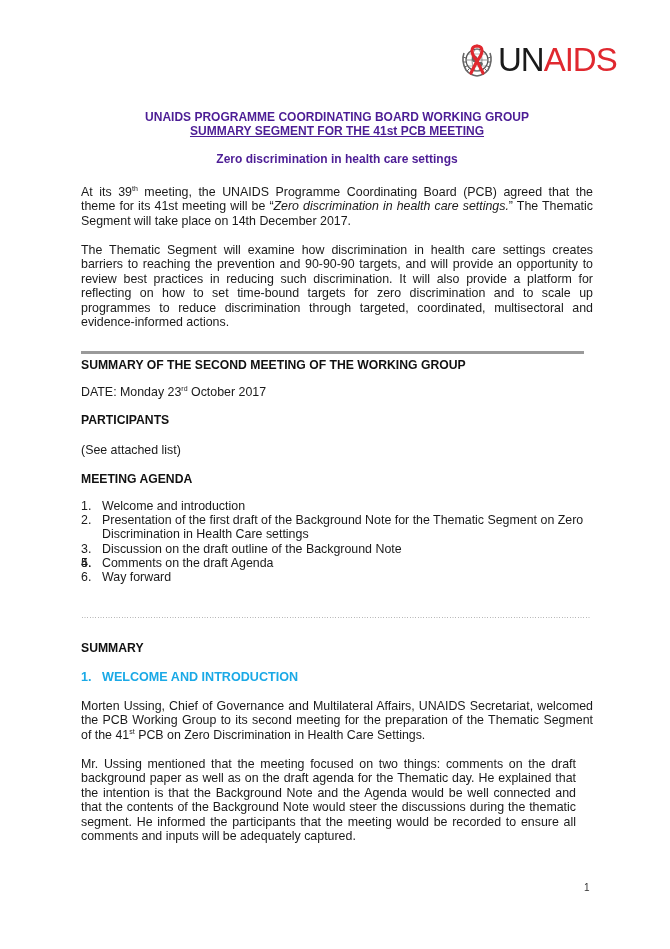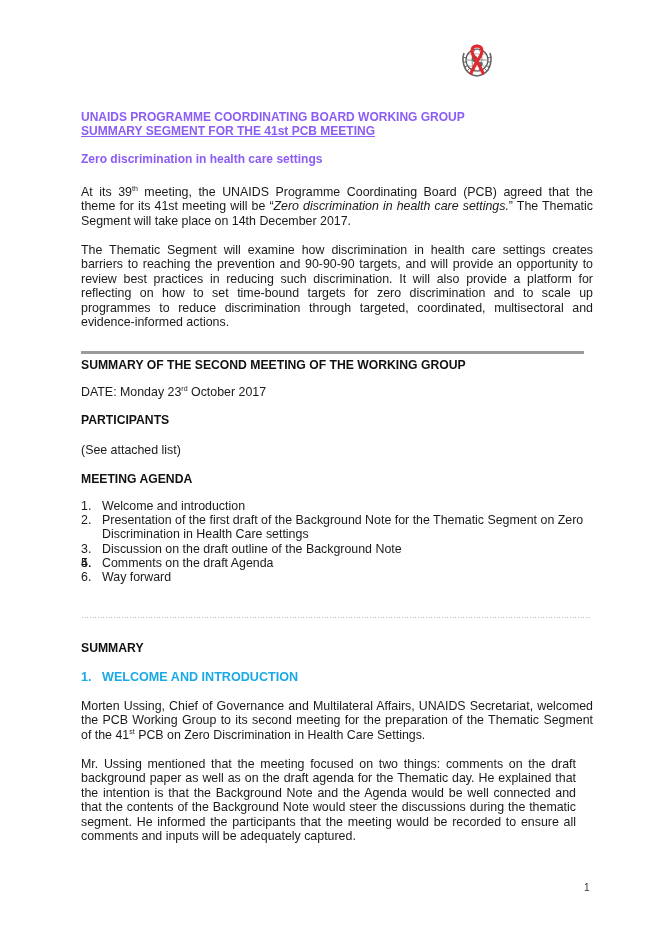--- a/index.html
+++ b/index.html
@@ -47,21 +47,22 @@
       left: 81px;
       top: 0;
       width: 512px;
       font-size: 12.4px;
       line-height: 14.4px;
     }
     .center-heading {
       position: absolute;
       left: 0;
       width: 512px;
-      color: #8b5cf6;
+      text-align: center;
+      color: #4c1d95;
       font-weight: bold;
       font-size: 12px;
       line-height: 14.5px;
     }
     .u { text-decoration: underline; }
     .para {
       position: absolute;
       left: 0;
       width: 512px;
       text-align: justify;
@@ -164,20 +165,21 @@
 
         <path d="M6 12 q-3 8 2 17 q4 5 11 6" fill="none" stroke="#666" stroke-width="1.6"></path>
         <path d="M32 12 q3 8 -2 17 q-4 5 -11 6" fill="none" stroke="#666" stroke-width="1.6"></path>
         <path d="M5 16 l3 1 M5 21 l3 0 M6 26 l3 -1 M9 30 l2 -2" stroke="#666" stroke-width="1"></path>
         <path d="M33 16 l-3 1 M33 21 l-3 0 M32 26 l-3 -1 M29 30 l-2 -2" stroke="#666" stroke-width="1"></path>
 
         <path d="M19 5 q-5 0 -5 5 q0 4 5 10 l-6 12" fill="none" stroke="#e0282f" stroke-width="3.2" stroke-linecap="round"></path>
         <path d="M19 5 q5 0 5 5 q0 4 -5 10 l6 12" fill="none" stroke="#e0282f" stroke-width="3.2" stroke-linecap="round"></path>
       </svg>
     </span>
+    <span class="logo-text"><span class="logo-un">UN</span><span class="logo-aids">AIDS</span></span>
   </div>
 
   <div class="content">
 
     <div class="center-heading" style="top:110px;">UNAIDS PROGRAMME COORDINATING BOARD WORKING GROUP</div>
     <div class="center-heading" style="top:124px;"><span class="u">SUMMARY SEGMENT FOR THE 41st PCB MEETING</span></div>
     <div class="center-heading" style="top:152px;">Zero discrimination in health care settings</div>
 
     <p class="para" style="top:185px;"><span>At its 39</span><sup>th</sup><span> meeting, the UNAIDS Programme Coordinating Board (PCB) agreed that the theme for its 41st meeting will be “</span><span class="it">Zero discrimination in health care settings.</span><span>” The Thematic Segment will take place on 14th December 2017.</span></p>
 

